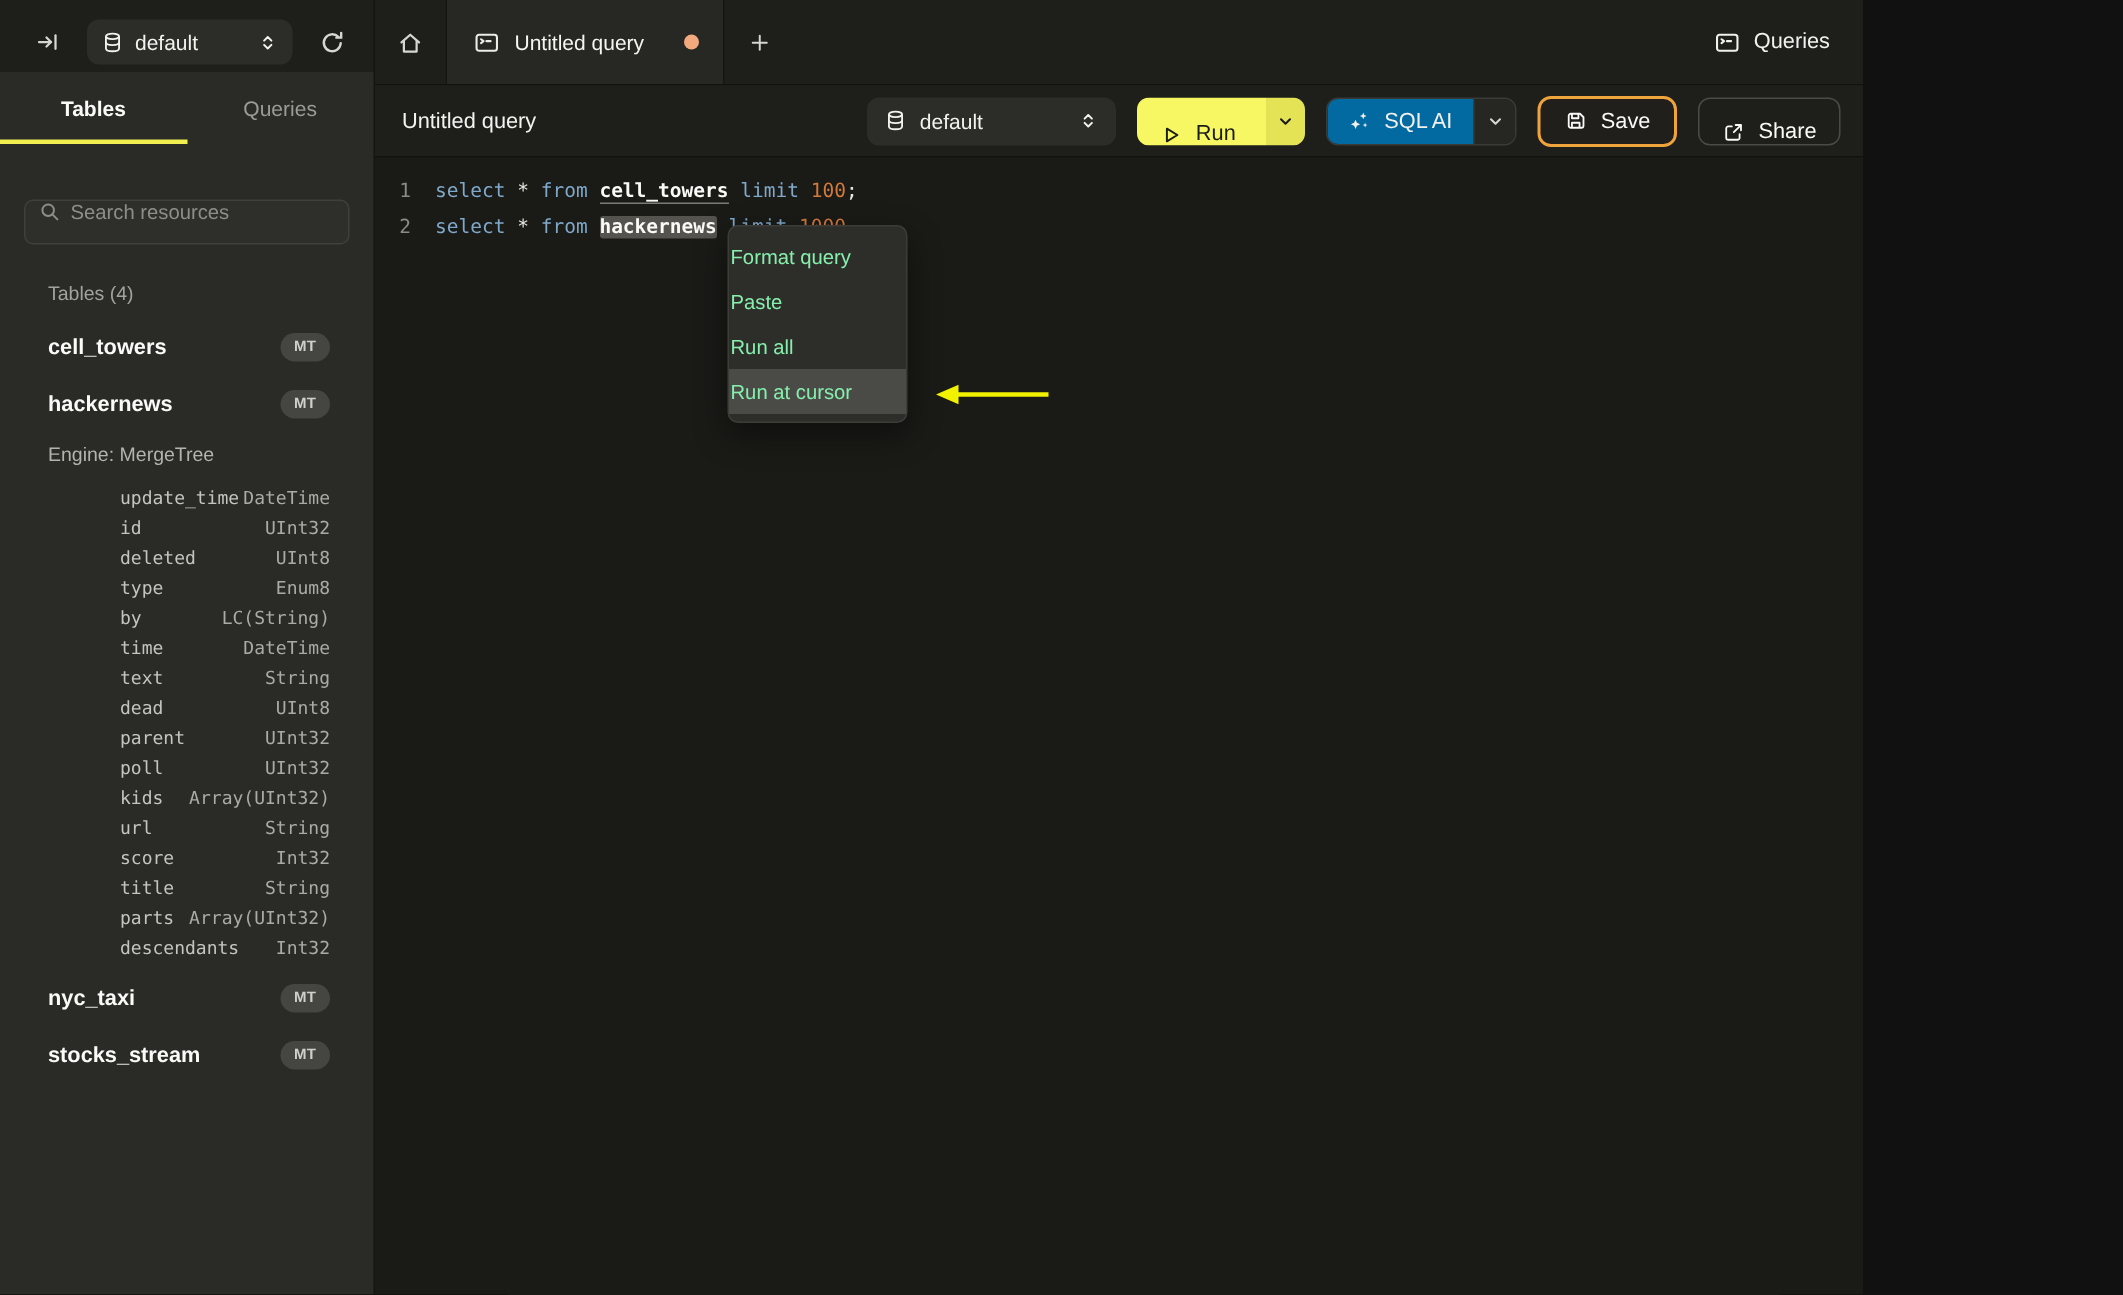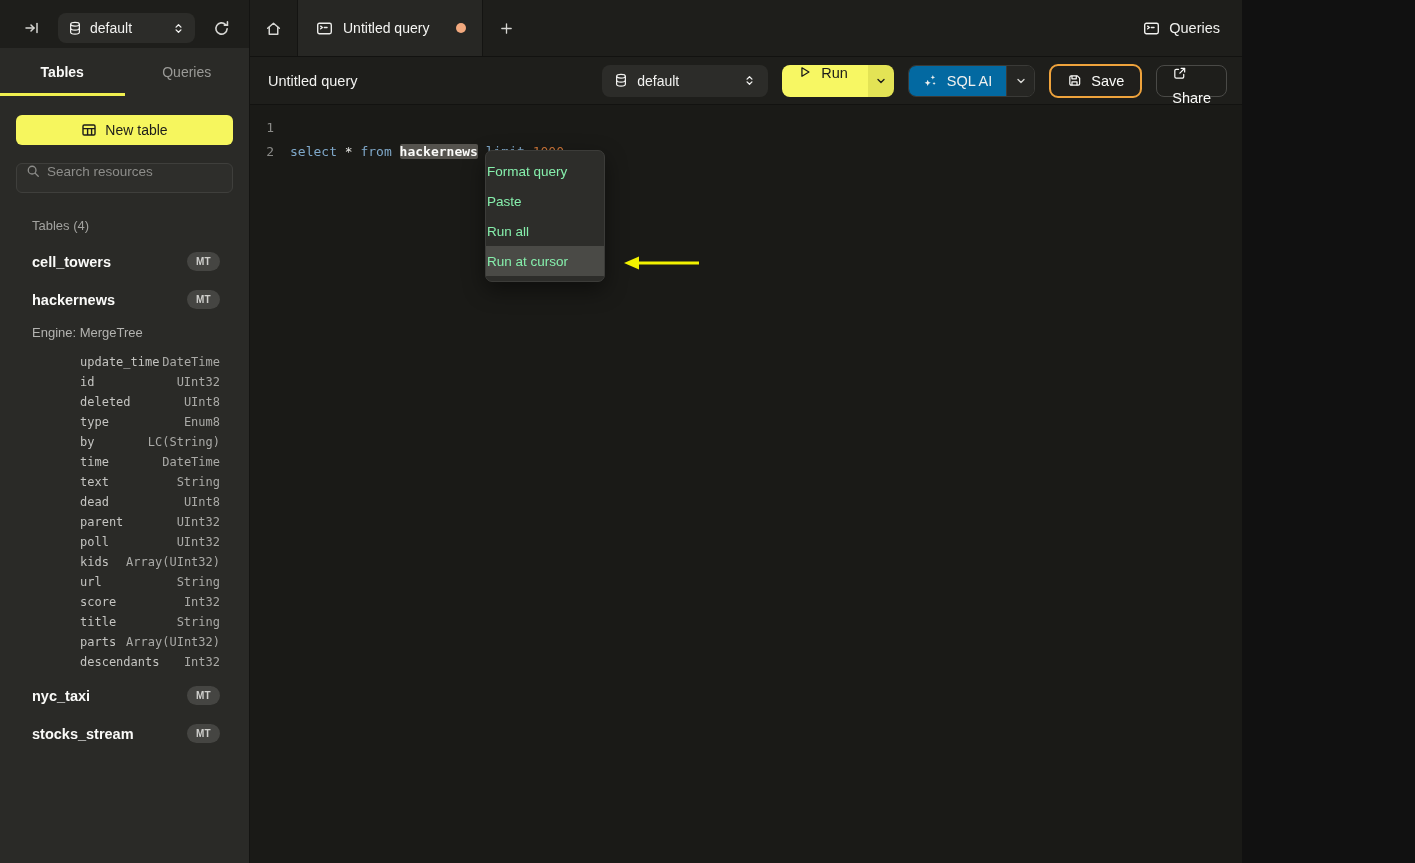--- a/index.html
+++ b/index.html
@@ -57,35 +57,35 @@
   .tight { margin-top:14px; }
   
   .main { position:absolute; top:57px; left:250px; right:0; bottom:0; background:#1a1a17; }
   .main-header { height:48px; display:flex; align-items:center; padding:0 15px 0 18px;
     background:#1e1e1b; border-bottom:1px solid #121210; gap:14px; }
   .mh-title { color:#f2f2f0; font-size:14.5px; margin-right:auto; }
   .toolbar-dd { width:166px; height:32px; background:#2c2c29; border-radius:8px; display:flex;
     align-items:center; gap:9px; padding:0 12px; cursor:pointer; border:none; color:#f2f2f0; font-size:14px; font-family:inherit; }
   .toolbar-dd .dd-label { flex:1; text-align:left; }
   .split-btn { display:flex; height:32px; border-radius:8px; overflow:hidden; cursor:pointer; }
-  .run-main { display:flex; align-items:flex-start; gap:9px; background:#f7f763; color:#1c1c1a;
+  .run-main { display:flex; align-items:flex-end; gap:9px; background:#f7f763; color:#1c1c1a;
     padding:0 20px 0 16px; font-size:14.5px; font-weight:500; border:none; font-family:inherit; cursor:pointer; }
   .run-caret { width:26px; display:flex; align-items:center; justify-content:center;
     background:#e3e355; color:#1c1c1a; border:none; cursor:pointer; }
   .ai-wrap { border:1px solid #3a3a37; border-radius:8px; overflow:hidden; display:flex; height:32px; }
   .ai-main { display:flex; align-items:center; gap:9px; background:#0369a1; color:#f0f0ee;
     padding:0 14px; border:none; font-size:14.5px; font-family:inherit; cursor:pointer; }
   .ai-caret { width:28px; display:flex; align-items:center; justify-content:center;
     background:#262623; color:#d6d6d3; border:none; border-left:1px solid #3a3a37; cursor:pointer; }
   .save-btn { height:34px; display:flex; align-items:center; gap:9px; padding:0 16px;
     background:#201f1c; border:2px solid #efa33c; border-radius:9px; color:#fafaf8;
     font-size:14.5px; cursor:pointer; font-family:inherit; }
-  .share-btn { height:32px; display:flex; align-items:flex-start; gap:9px; padding:0 15px;
+  .share-btn { height:32px; display:flex; align-items:flex-end; gap:9px; padding:0 15px;
     background:transparent; border:1px solid #4a4a47; border-radius:8px; color:#fafaf8;
-    font-size:14.5px; cursor:pointer; font-family:inherit;flex-direction:column; }
+    font-size:14.5px; cursor:pointer; font-family:inherit; }
   
   .editor { padding-top:11px; font-family:"DejaVu Sans Mono", monospace; font-size:13px; }
   .code-line { display:flex; height:24px; line-height:24px; }
   .gutter { width:24px; text-align:right; color:#8a8a87; flex:none; }
   .code { margin-left:16px; white-space:pre; color:#e6e6e3; }
   .tok-kw { color:#7fa8c9; }
   .tok-num { color:#d3793b; }
   .tok-table { color:#fafaf8; font-weight:700; border-bottom:1px solid #7a7a77; }
   .tok-table.selected { background:#55534e; border-bottom:none; border-radius:2px; }
   
@@ -184,29 +184,20 @@
   </header>
 
   <aside class="sidebar">
     <div class="sidebar-tabs">
       <div class="s-tab active">Tables</div>
       <div class="s-tab">Queries</div>
       <div class="s-tab-underline"></div>
     </div>
 
     <div class="sidebar-body">
-      <button class="new-table-btn">
-        <span>
-          <svg width="16" height="16" viewBox="0 0 16 16" fill="none" stroke="currentColor" stroke-width="1.4">
-              <rect x="2" y="3" width="12" height="10" rx="1.2"></rect>
-              <path d="M2 6.6h12M6.6 6.6V13M10.6 6.6V13"></path>
-            </svg>
-        </span>
-        <span>New table</span>
-      </button>
 
       <div class="search-box">
         <span>
           <svg width="14" height="14" viewBox="0 0 16 16" fill="none" stroke="currentColor" stroke-width="1.5" stroke-linecap="round">
               <circle cx="7" cy="7" r="4.4"></circle>
               <path d="M10.4 10.4 14 14"></path>
             </svg>
         </span>
         <input type="text" placeholder="Search resources" style="">
       </div>
@@ -380,20 +371,21 @@
               <path d="M13.3 2.7 8.4 7.6"></path>
             </svg>
         </span>
         <span>Share</span>
       </button>
     </div>
 
     <div class="editor">
       <div class="code-line">
         <span class="gutter">1</span>
+        <span class="code"><span class="tok-kw">select</span> <span>*</span> <span class="tok-kw">from</span> <span class="tok-table">cell_towers</span> <span class="tok-kw">limit</span> <span class="tok-num">100</span><span>;</span></span>
       </div>
       <div class="code-line">
         <span class="gutter">2</span>
         <span class="code"><span class="tok-kw">select</span> <span>*</span> <span class="tok-kw">from</span> <span class="tok-table selected">hackernews</span> <span class="tok-kw">limit</span> <span class="tok-num">1000</span></span>
       </div>
     </div>
 
     <div class="context-menu">
       <div class="menu-item">Format query</div>
       <div class="menu-item">Paste</div>

